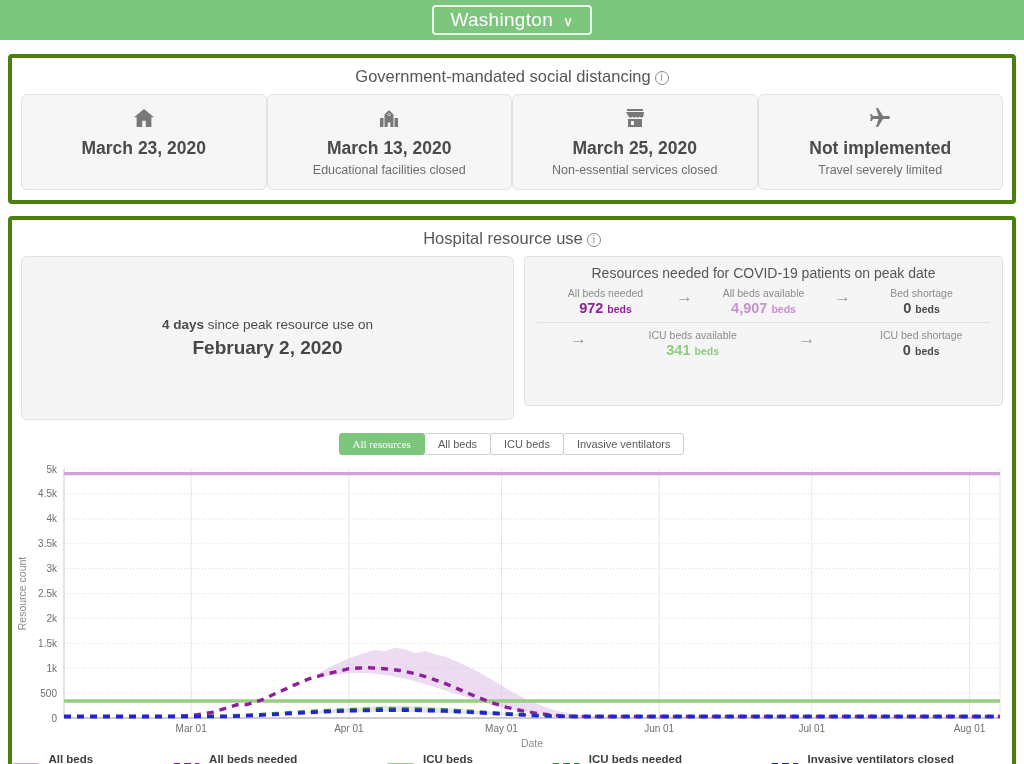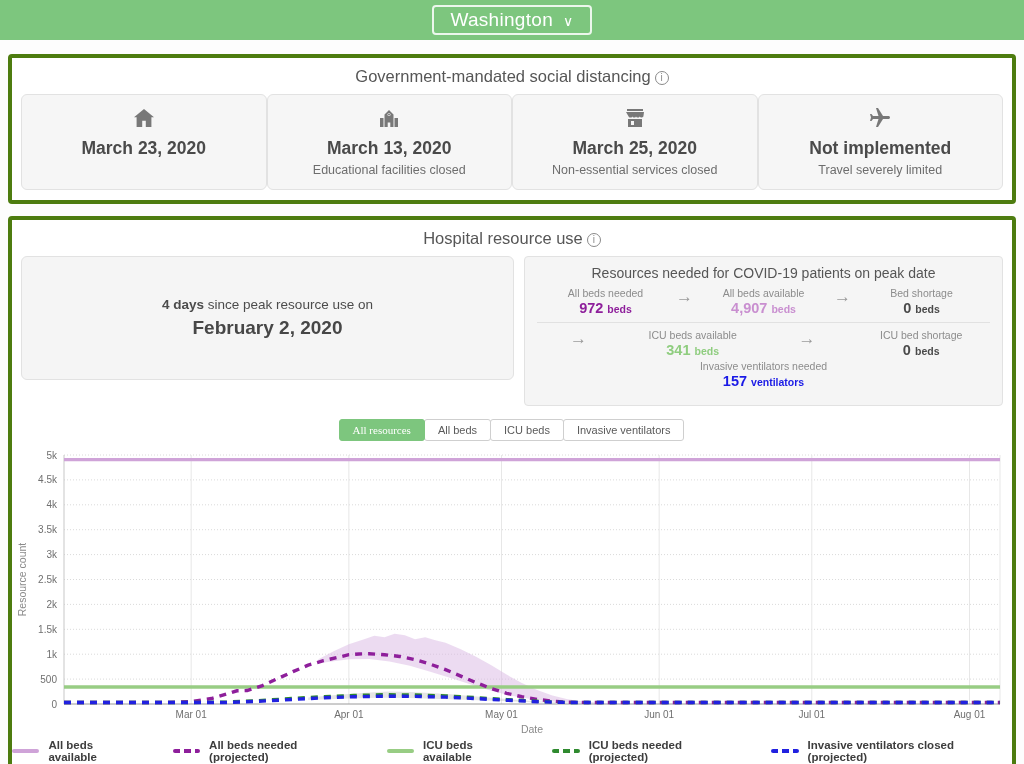--- a/index.html
+++ b/index.html
@@ -29,21 +29,21 @@
   .sd-card {
     flex:1; background:#f6f6f6; border:1px solid #e2e2e2; border-radius:6px;
     text-align:center; padding:11px 6px 12px;
   }
   .sd-card svg { height:24px; width:28px; fill:#787878; }
   .sd-date { font-size:17.5px; font-weight:bold; color:#4a4a4a; margin-top:4px; }
   .sd-label { font-size:12.5px; color:#6d6d6d; margin-top:4px; }
   
   .hospital-row { display:flex; gap:10px; padding:0 9px; }
   .peak-card {
-    width:493px; height:124px; background:#f5f5f5; border:1px solid #e2e2e2; border-radius:6px;
+    width:493px; height:164px; background:#f5f5f5; border:1px solid #e2e2e2; border-radius:6px;
     display:flex; flex-direction:column; align-items:center; justify-content:center;
   }
   .peak-line1 { font-size:13.5px; color:#4c4c4c; }
   .peak-line2 { font-size:19px; font-weight:bold; margin-top:5px; color:#474747; }
   .res-card { flex:1; height:150px; background:#f5f5f5; border:1px solid #e2e2e2; border-radius:4px; padding:8px 10px 0; }
   .res-title { text-align:center; font-size:14px; color:#565656; margin-bottom:6px; }
   .res-row { display:flex; align-items:flex-start; }
   .stat { width:31%; text-align:center; }
   .stat-label { font-size:10.5px; color:#8c8c8c; }
   .stat-value { font-size:14.5px; font-weight:bold; margin-top:1px; }
@@ -156,26 +156,20 @@
           <div class="stat-label">ICU beds available</div>
           <div class="stat-value" style="color: rgb(143, 205, 127);"><span>341</span> <span class="unit">beds</span></div>
         </div>
         <div class="arrow">→</div>
         <div class="stat">
           <div class="stat-label">ICU bed shortage</div>
           <div class="stat-value" style="color: rgb(74, 74, 74);"><span>0</span> <span class="unit">beds</span></div>
         </div>
       </div>
 
-      <div class="vent-row">
-        <div class="stat" style="width:auto;">
-          <div class="stat-label">Invasive ventilators needed</div>
-          <div class="stat-value" style="color: rgb(26, 26, 230);"><span>157</span> <span class="unit">ventilators</span></div>
-        </div>
-      </div>
     </div>
   </div>
 
   <div class="tabs">
     <button class="tab active">All resources</button>
     <button class="tab">All beds</button>
     <button class="tab">ICU beds</button>
     <button class="tab">Invasive ventilators</button>
   </div>
 

